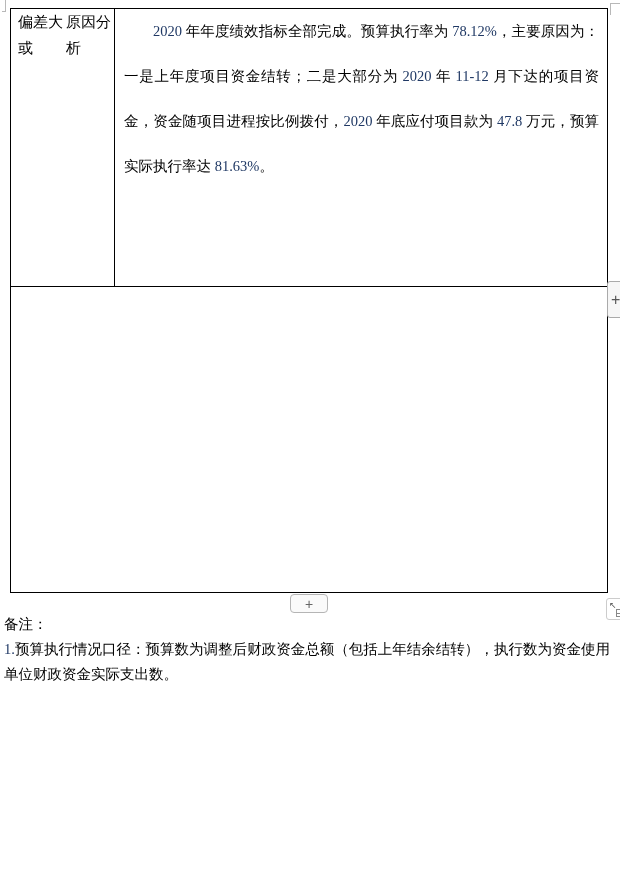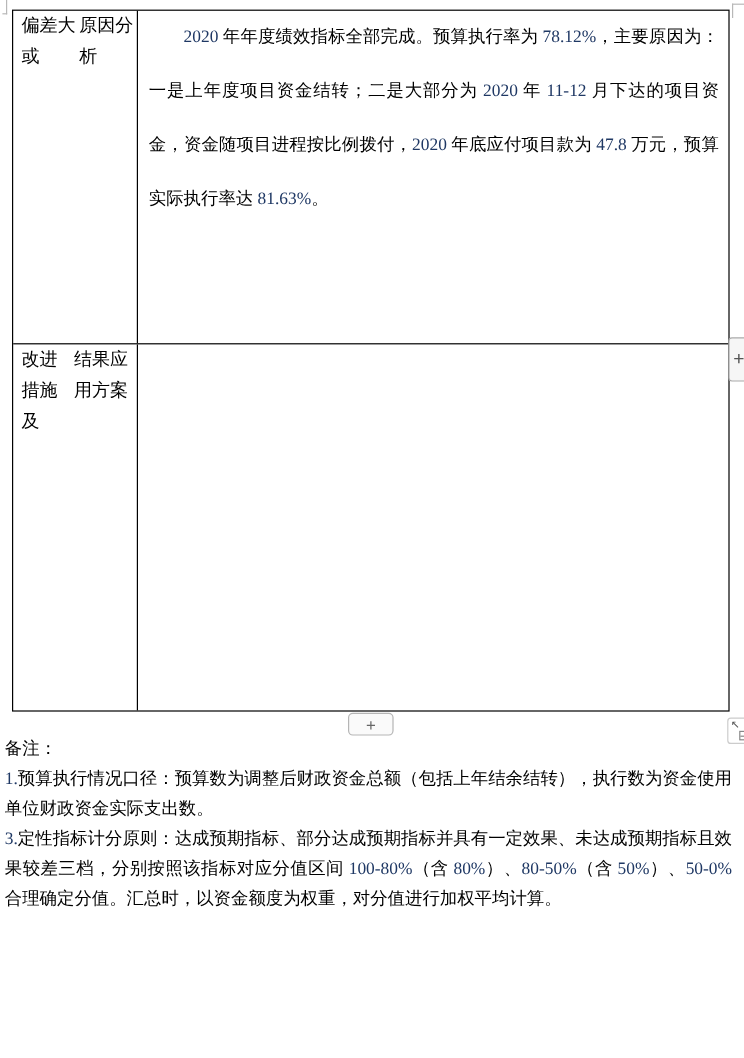--- a/index.html
+++ b/index.html
@@ -97,39 +97,34 @@
     <div class="trow r1">
       <div class="tlabel">
         <span>偏差大或</span>
         <span>原因分析</span>
       </div>
       <div class="tcontent">
         <p class="loose"><span class="num">2020</span> 年年度绩效指标全部完成。预算执行率为 <span class="num">78.12%</span>，主要原因为：一是上年度项目资金结转；二是大部分为 <span class="num">2020</span> 年 <span class="num">11-12</span> 月下达的项目资金，资金随项目进程按比例拨付，<span class="num">2020</span> 年底应付项目款为 <span class="num">47.8</span> 万元，预算实际执行率达 <span class="num">81.63%</span>。</p>
       </div>
     </div>
     <div class="trow r2">
-      <div class="tlabel">
-        <span>改进措施及</span>
-        <span>结果应用方案</span>
-      </div>
     </div>
   </div>
 
   <div class="side-plus-btn">
     <span>+</span>
   </div>
 
   <div class="bottom-plus-btn">
     <span>+</span>
   </div>
 
   <div class="resize-handle">
     <span>↖</span>
     <span class="mini-grid"></span>
   </div>
 
   <div class="notes">
     <p class="notes-title">备注：</p>
     <p><span class="num">1.</span>预算执行情况口径：预算数为调整后财政资金总额（包括上年结余结转），执行数为资金使用单位财政资金实际支出数。</p>
-    <p><span class="num">3.</span>定性指标计分原则：达成预期指标、部分达成预期指标并具有一定效果、未达成预期指标且效果较差三档，分别按照该指标对应分值区间 <span class="num">100-80%</span>（含 <span class="num">80%</span>）、<span class="num">80-50%</span>（含 <span class="num">50%</span>）、<span class="num">50-0%</span>合理确定分值。汇总时，以资金额度为权重，对分值进行加权平均计算。</p>
   </div>
 
 </div>
 
 </body></html>

